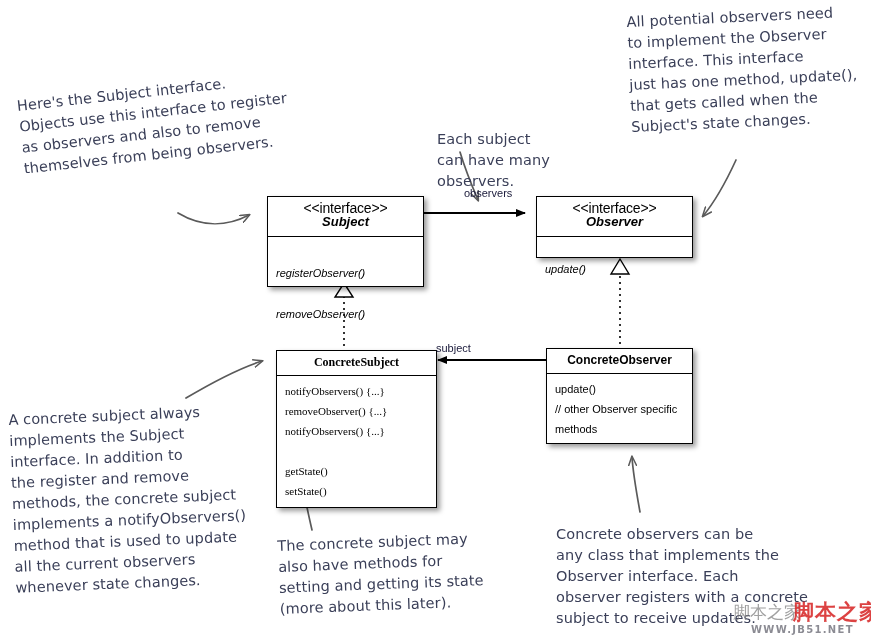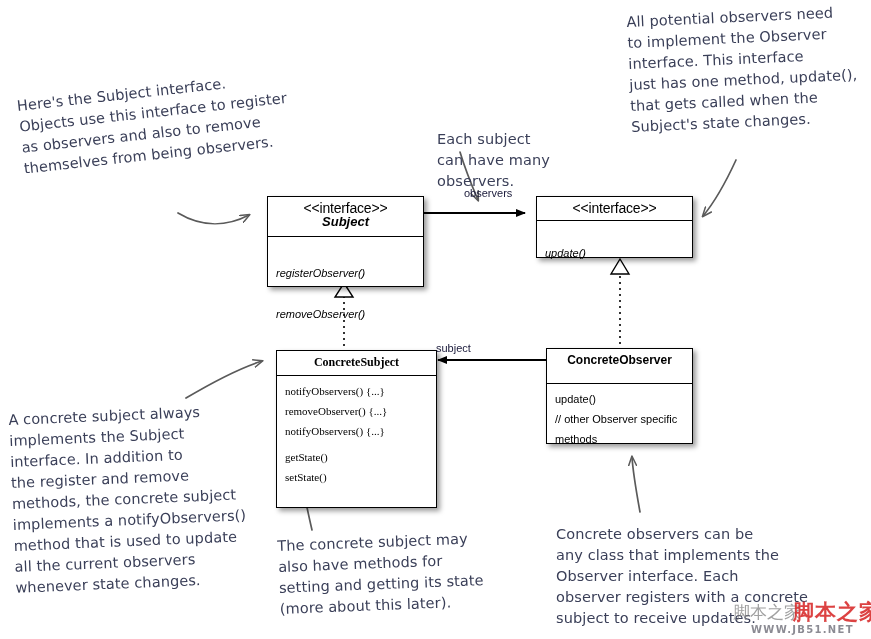--- a/index.html
+++ b/index.html
@@ -57,21 +57,21 @@
     padding: 5px 8px 6px 8px;
     box-sizing: border-box;
   }
   .member {
     font-size: 11px;
     line-height: 20px;
     color: #000;
     white-space: nowrap;
   }
   .member.italic { font-style: italic; margin-top: 21px; }
-  .member.gap { margin-top: 6px; }
+  .member.gap { margin-top: 20px; }
 
   
   .rel-label {
     position: absolute;
     font-size: 11px;
     color: #1a1a3a;
     z-index: 7;
     white-space: nowrap;
   }
 
@@ -204,41 +204,42 @@
     <div class="uml-body">
       <div class="member italic">registerObserver()</div>
       <div class="member italic">removeObserver()</div>
       <div class="member italic">notifyObservers()</div>
     </div>
   </div>
 
   <div class="uml-box" id="box-observer" style="left:536px; top:196px; width:157px; height:62px;">
     <div class="uml-header">
       <span class="iface-tag">&lt;&lt;interface&gt;&gt;</span>
+      <span class="iface-name">Observer</span>
     </div>
     <div class="uml-body" style="padding-top:3px;">
       <div class="member italic" style="line-height:17px;">update()</div>
     </div>
   </div>
 
   <div class="uml-box" id="box-concrete-subject" style="left:276px; top:350px; width:161px; height:158px;font-family:Liberation Serif, serif;">
     <div class="uml-header" style="padding:4px 4px 5px 4px;">
       <span class="class-name">ConcreteSubject</span>
     </div>
     <div class="uml-body">
       <div class="member">notifyObservers() {...}</div>
       <div class="member">removeObserver() {...}</div>
       <div class="member">notifyObservers() {...}</div>
       <div class="member gap">getState()</div>
       <div class="member">setState()</div>
     </div>
   </div>
 
   <div class="uml-box" id="box-concrete-observer" style="left:546px; top:348px; width:147px; height:96px;">
-    <div class="uml-header" style="padding:4px 4px 15px 4px;">
+    <div class="uml-header" style="padding:4px 4px 5px 4px;">
       <span class="class-name">ConcreteObserver</span>
     </div>
     <div class="uml-body">
       <div class="member">update()</div>
       <div class="member">// other Observer specific</div>
       <div class="member">methods</div>
     </div>
   </div>
 
   <div class="rel-label" style="left:464px; top:187px;">observers</div>

